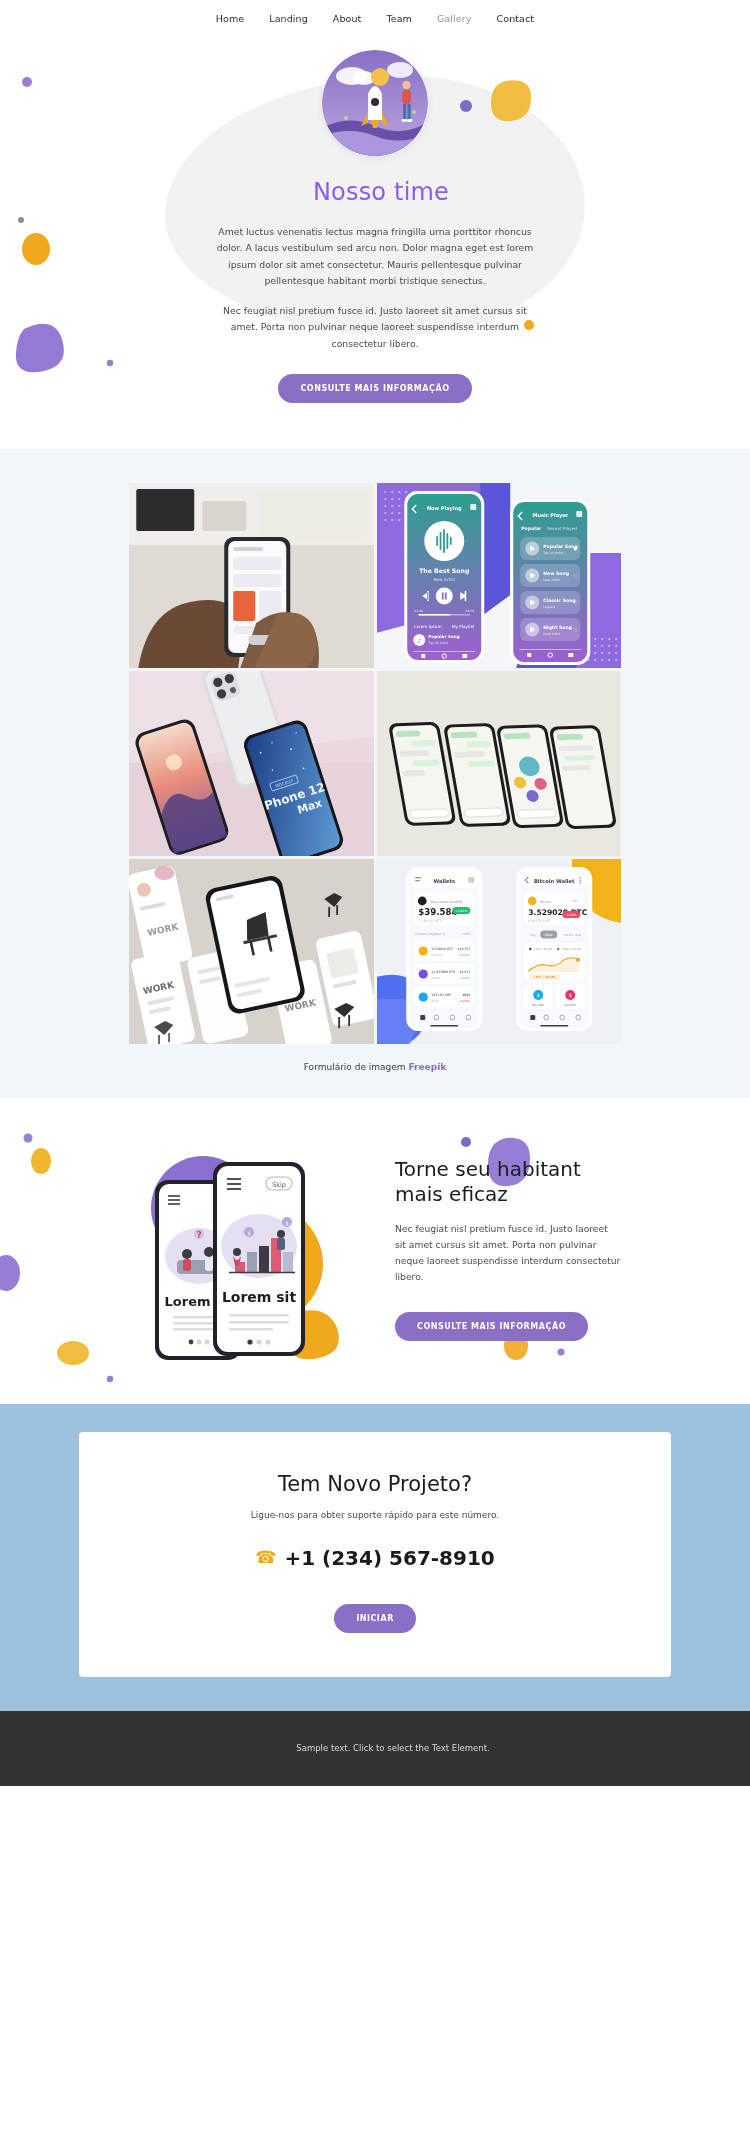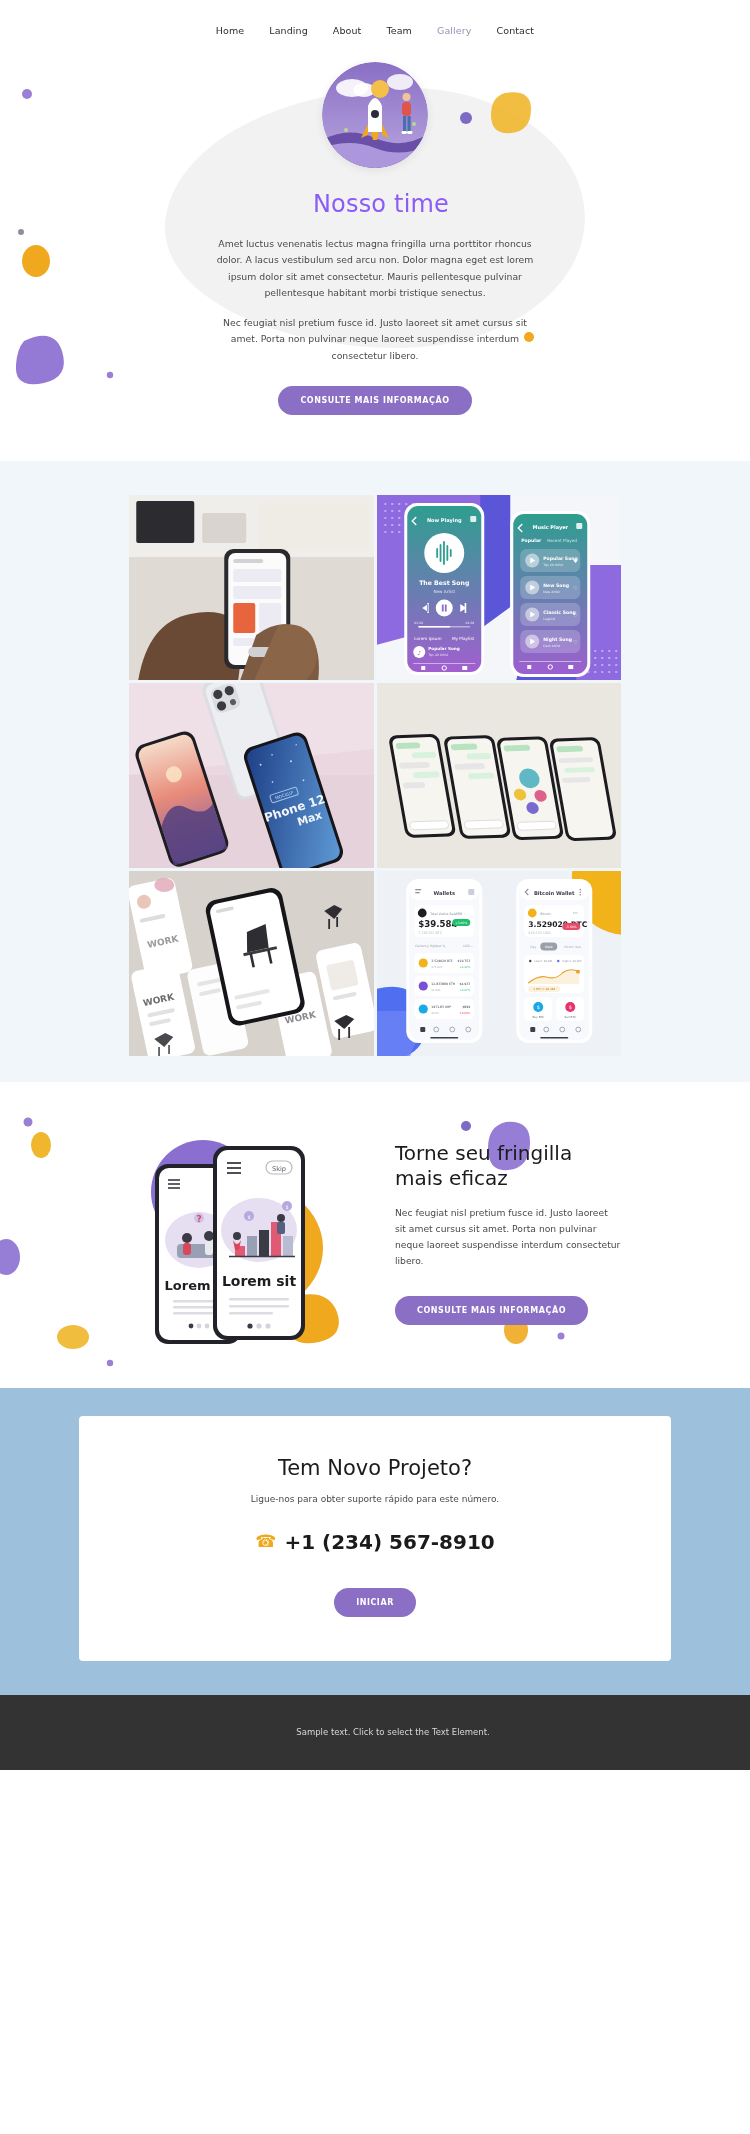--- a/index.html
+++ b/index.html
@@ -16,21 +16,20 @@
   
   .nav {
     height: 36px;
     display: flex;
     align-items: center;
     justify-content: center;
     gap: 25px;
     background: #ffffff;
     position: relative;
     z-index: 40;
-    margin-top: 12px;
   }
   .nav a {
     font-size: 9.5px;
     color: #2d2d2d;
     text-decoration: none;
     letter-spacing: .1px;
   }
   .nav a.active { color: #9a8fb5; }
 
   
@@ -673,20 +672,23 @@
           <rect x="154" y="156" width="5" height="5" rx="1" fill="#3b3f4a"></rect>
           <circle cx="170" cy="158.5" r="2.4" fill="none" stroke="#9aa0ab" stroke-width=".9"></circle>
           <circle cx="186" cy="158.5" r="2.4" fill="none" stroke="#9aa0ab" stroke-width=".9"></circle>
           <circle cx="202" cy="158.5" r="2.4" fill="none" stroke="#9aa0ab" stroke-width=".9"></circle>
         </g>
         <rect x="164" y="166" width="28" height="1.4" rx=".7" fill="#3b3f4a"></rect>
       </svg>
     </div>
   </div>
 
+  <div class="gallery-caption">
+    <span>Formulário de imagem </span><a href="#">Freepik</a>
+  </div>
 </section>
 
 <section class="marketing">
   <svg class="deco" style="left:0;top:0;width:750px;height:300px;">
     <circle cx="28" cy="40" r="4.5" fill="#9b7fd4"></circle>
     <circle cx="466" cy="44" r="5" fill="#7c6ac4"></circle>
     <circle cx="561" cy="254" r="3.5" fill="#9b7fd4"></circle>
     <circle cx="110" cy="281" r="3.2" fill="#9b7fd4"></circle>
     <ellipse cx="41" cy="63" rx="10" ry="13" fill="#f0b72e"></ellipse>
     <ellipse cx="73" cy="255" rx="16" ry="12" fill="#f0b72e" opacity=".92"></ellipse>
@@ -762,21 +764,21 @@
           <g>
               <circle cx="121" cy="208" r="2.6" fill="#3b3b46"></circle>
               <circle cx="130" cy="208" r="2.6" fill="#d4d4da"></circle>
               <circle cx="139" cy="208" r="2.6" fill="#d4d4da"></circle>
             </g>
         </g>
       </svg>
     </div>
 
     <div class="mk-text">
-      <h2 class="mk-title">Torne seu fringilla mais eficaz</h2>
+      <h2 class="mk-title">Torne seu habitant mais eficaz</h2>
       <p class="mk-p">Nec feugiat nisl pretium fusce id. Justo laoreet sit amet cursus sit amet. Porta non pulvinar neque laoreet suspendisse interdum consectetur libero.</p>
       <button class="btn-primary">CONSULTE MAIS INFORMAÇÃO</button>
     </div>
   </div>
 </section>
 
 <section class="cta-section">
   <div class="cta-card">
     <h2 class="cta-title">Tem Novo Projeto?</h2>
     <p class="cta-sub">Ligue-nos para obter suporte rápido para este número.</p>

